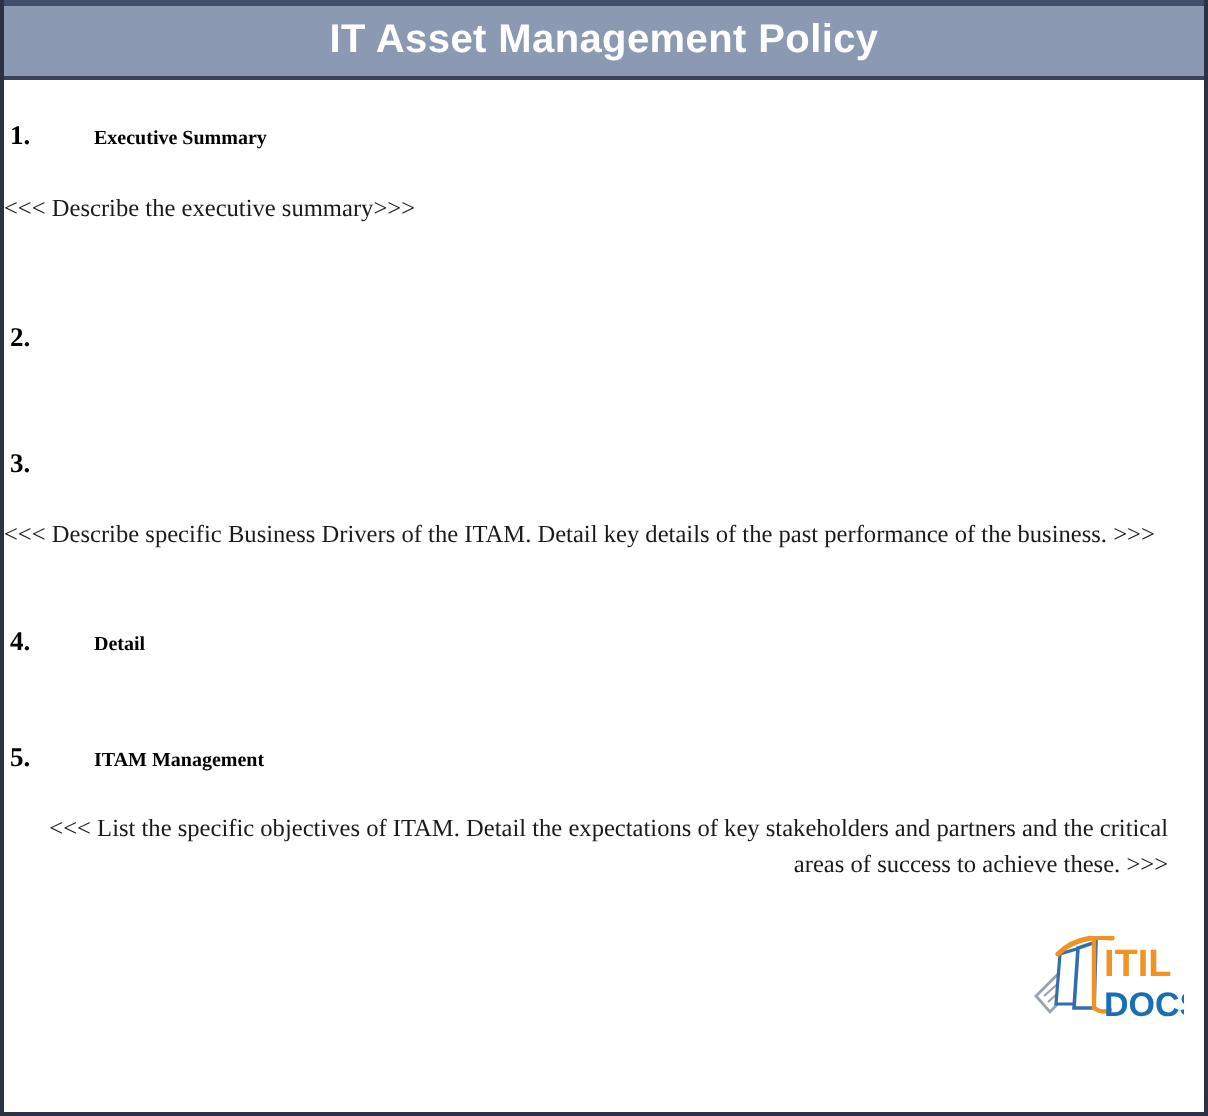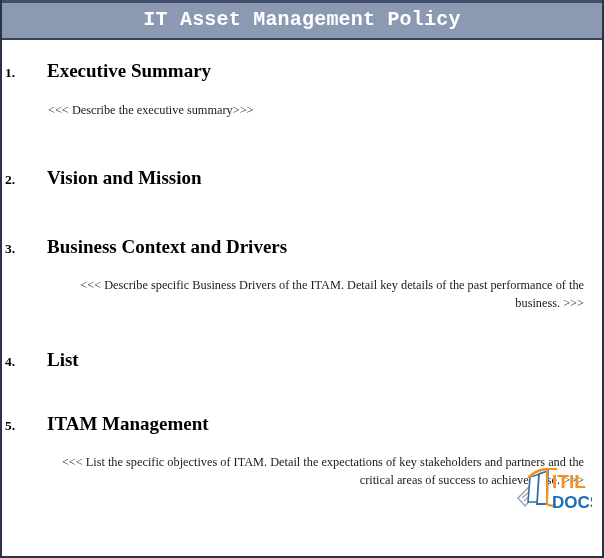--- a/index.html
+++ b/index.html
@@ -29,21 +29,21 @@
     border-bottom: 2px solid #3a4358;
     box-sizing: border-box;
     display: flex;
     align-items: center;
     justify-content: center;
   }
   .doc-title {
     color: #ffffff;
     font-size: 20px;
     font-weight: bold;
-    font-family: Liberation Mono, monospace;
+    font-family: Liberation Sans, sans-serif;
     letter-spacing: 0.2px;
     text-align: center;
     line-height: 1;
     padding-bottom: 1px;
   }
   .body-area {
     position: relative;
     padding: 0;
   }
   .section {
@@ -57,41 +57,40 @@
     width: 45px;
     flex: 0 0 45px;
     padding-left: 3px;
     box-sizing: border-box;
     font-size: 13.5px;
     font-weight: bold;
     color: #000000;
     font-family: "Liberation Serif", "DejaVu Serif", serif;
   }
   .sec-title {
-    font-size: 19px;
+    font-size: 10px;
     font-weight: bold;
     color: #000000;
     font-family: "Liberation Serif", "DejaVu Serif", serif;
   }
   .sec-body {
-    margin-left: 46px;
     margin-right: 18px;
     font-size: 12.3px;
     color: #1a1a1a;
     font-family: "Liberation Serif", "DejaVu Serif", serif;
     line-height: 1.47;
     text-align: left;
   }
   
   .s1 { padding-top: 20px; }
   .s1 .sec-body { padding-top: 19px; }
   .s2 { padding-top: 48px; }
   .s2 .sec-body { padding-top: 19px; }
   .s3 { padding-top: 47px; }
-  .s3 .sec-body { padding-top: 18px; text-align: right; }
+  .s3 .sec-body { padding-top: 18px; }
   .s4 { padding-top: 37px; }
   .s4 .sec-body { padding-top: 18px; }
   .s5 { padding-top: 42px; }
   .s5 .sec-body { padding-top: 18px; text-align: right; }
 
   
   .logo {
     position: absolute;
     right: 10px;
     top: 468px;
@@ -115,36 +114,34 @@
       <div class="sec-heading-row">
         <div class="sec-num">1.</div>
         <div class="sec-title">Executive Summary</div>
       </div>
       <div class="sec-body">&lt;&lt;&lt; Describe the executive summary&gt;&gt;&gt;</div>
     </div>
 
     <div class="section s2">
       <div class="sec-heading-row">
         <div class="sec-num">2.</div>
-        <div class="sec-title">Vision and Mission</div>
       </div>
     </div>
 
     <div class="section s3">
       <div class="sec-heading-row">
         <div class="sec-num">3.</div>
-        <div class="sec-title">Business Context and Drivers</div>
       </div>
       <div class="sec-body">&lt;&lt;&lt; Describe specific Business Drivers of the ITAM. Detail key details of the past performance of the business. &gt;&gt;&gt;</div>
     </div>
 
     <div class="section s4">
       <div class="sec-heading-row">
         <div class="sec-num">4.</div>
-        <div class="sec-title">List</div>
+        <div class="sec-title">Detail</div>
       </div>
     </div>
 
     <div class="section s5">
       <div class="sec-heading-row">
         <div class="sec-num">5.</div>
         <div class="sec-title">ITAM Management</div>
       </div>
       <div class="sec-body">&lt;&lt;&lt; List the specific objectives of ITAM. Detail the expectations of key stakeholders and partners and the critical areas of success to achieve these. &gt;&gt;&gt;</div>
     </div>

